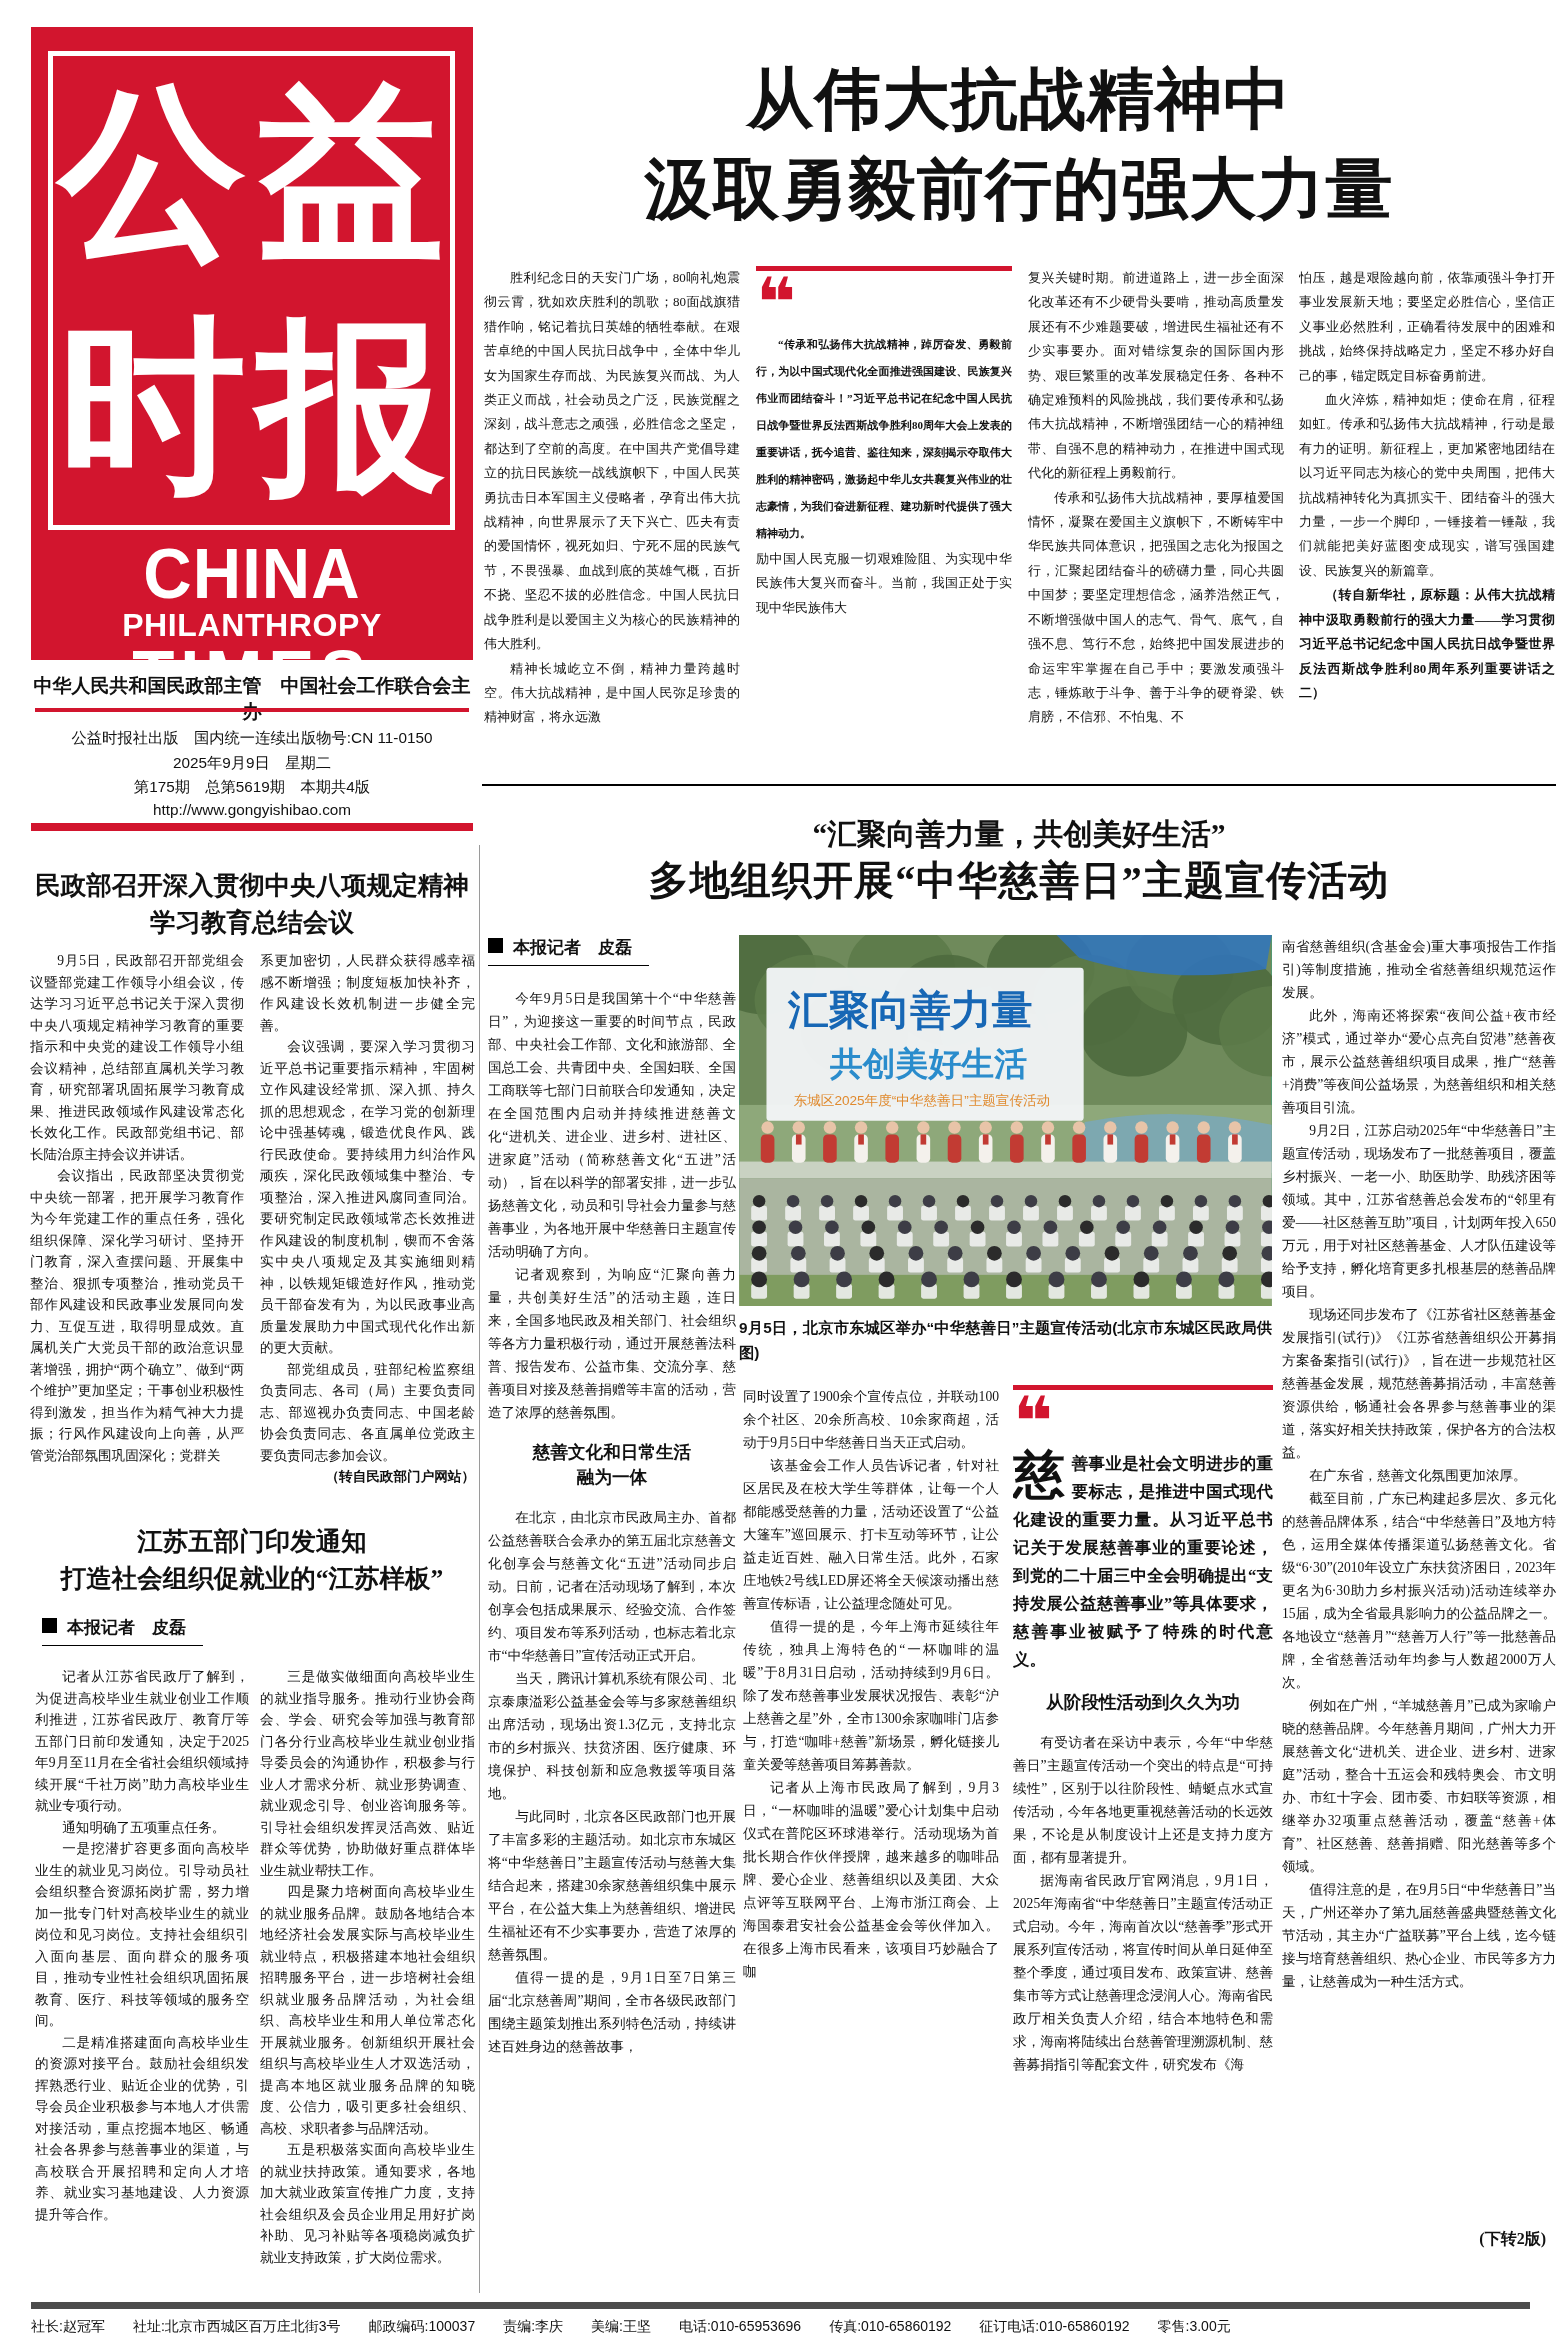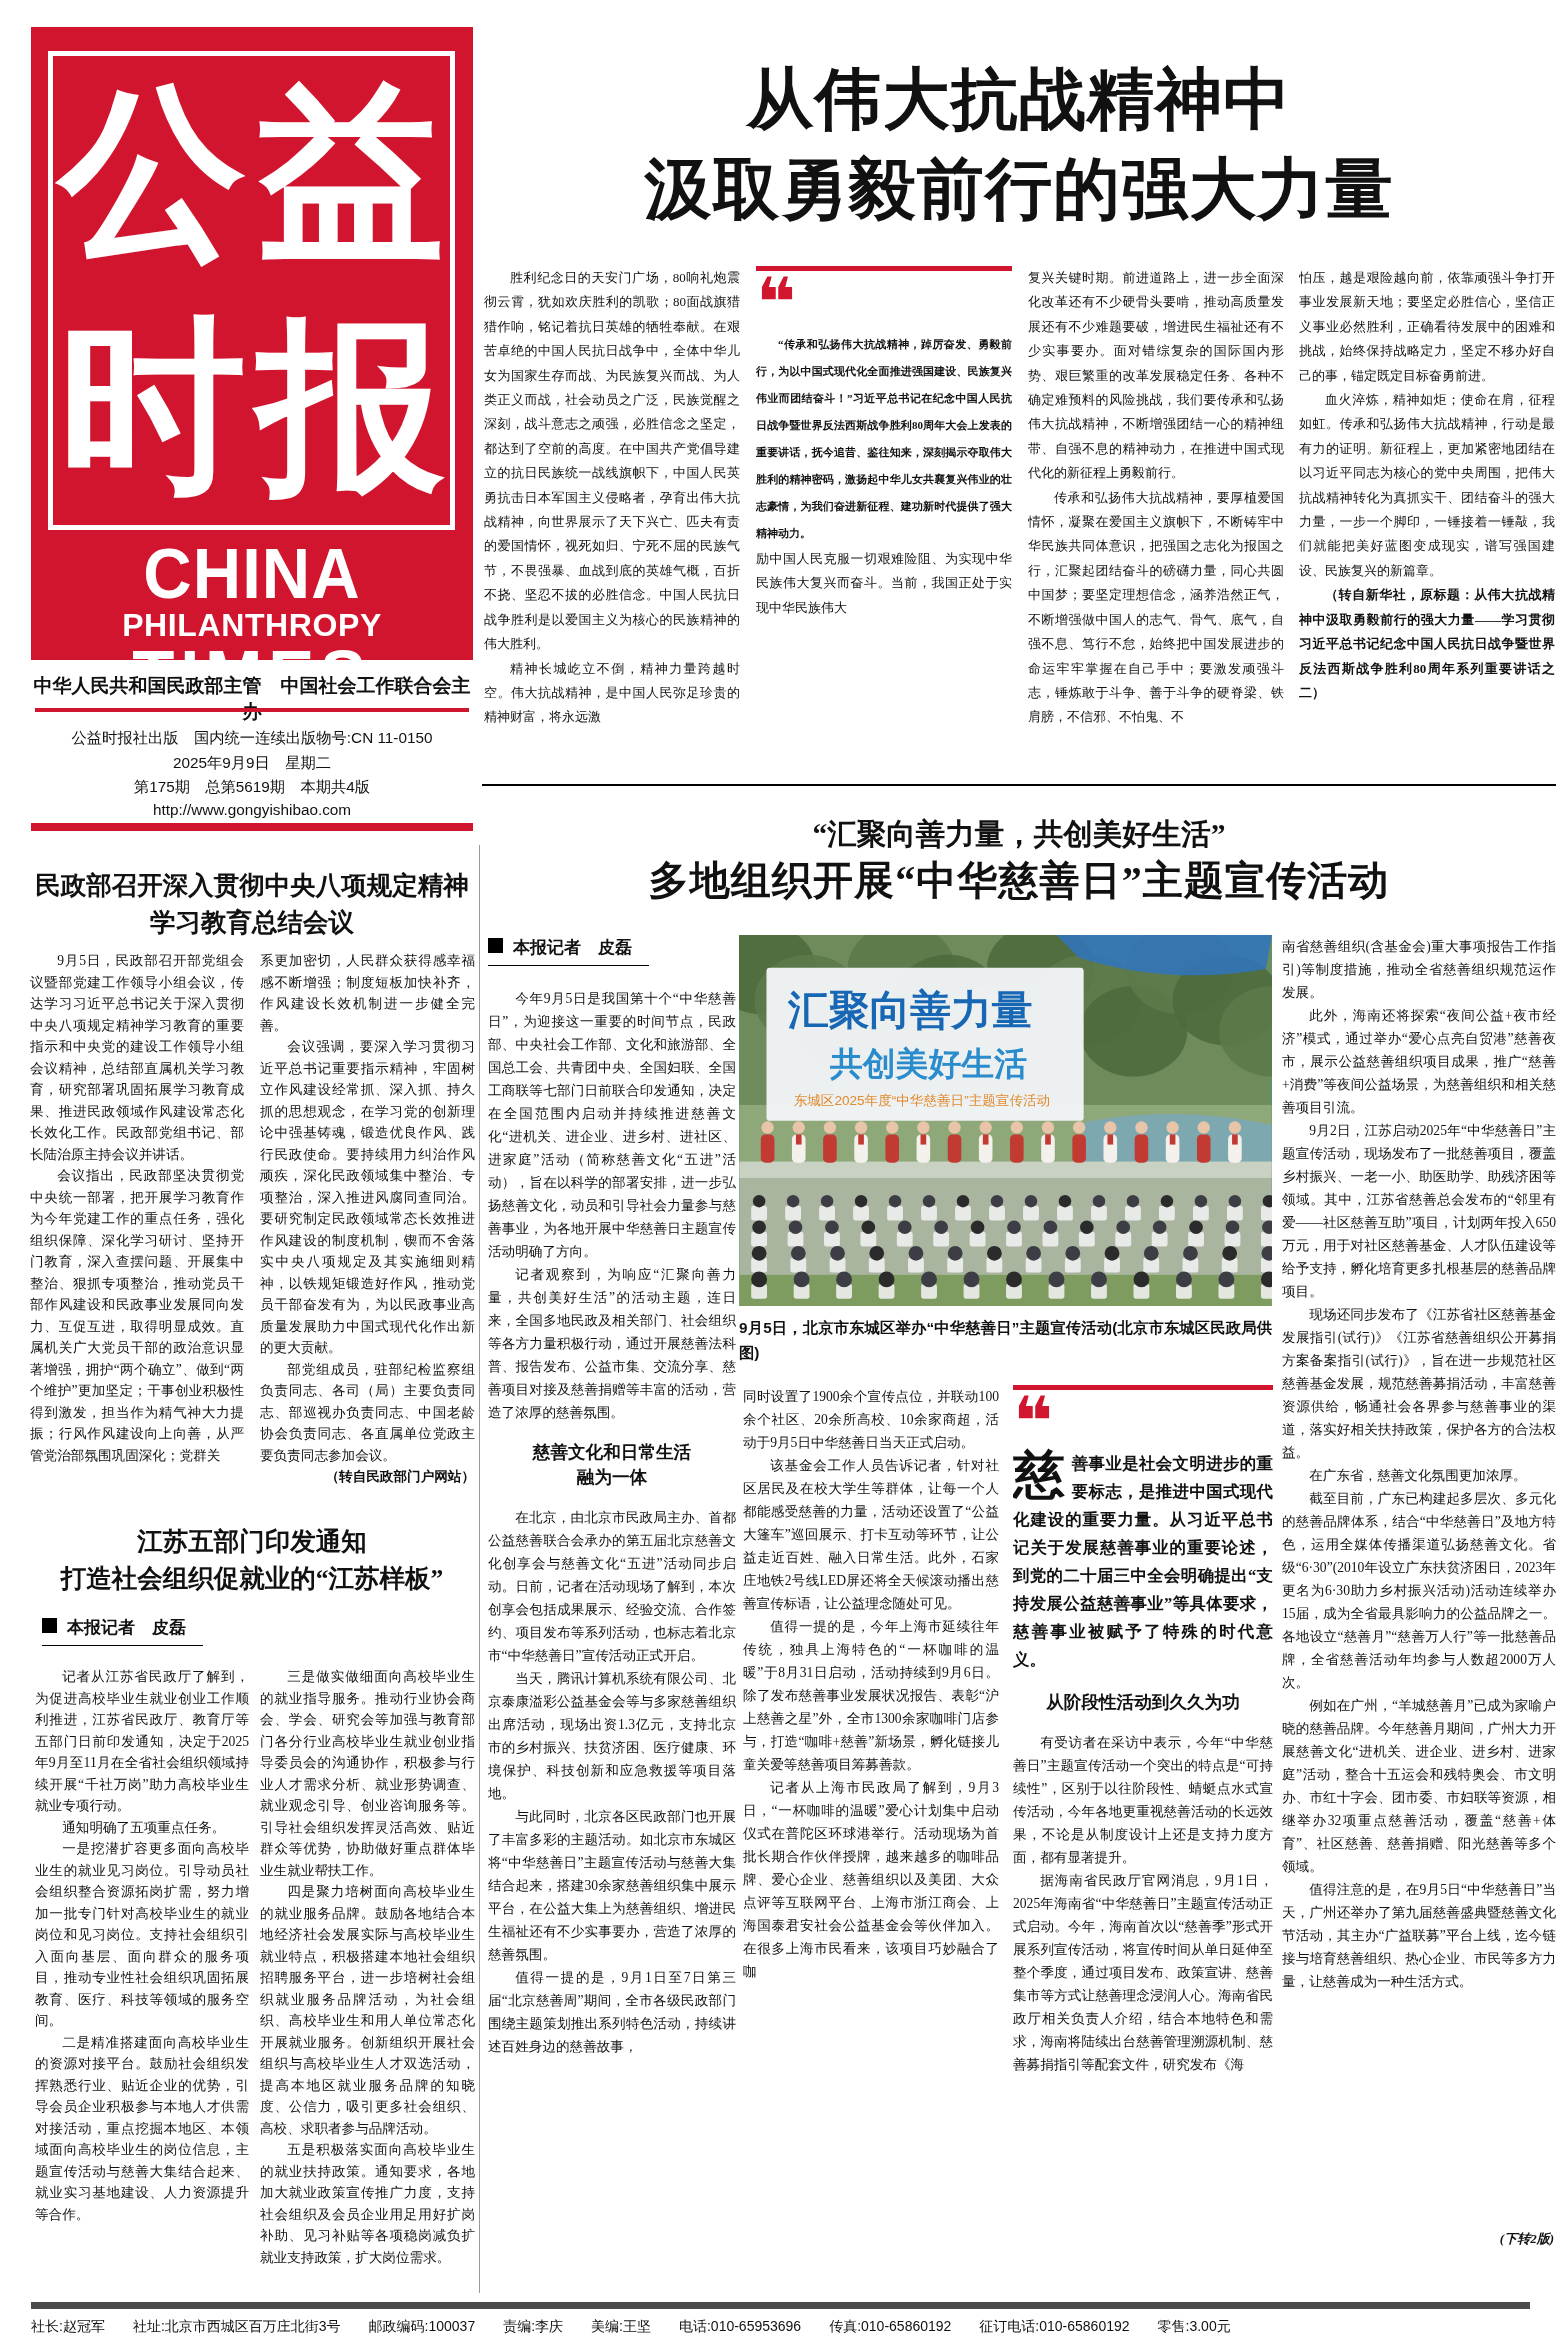--- a/index.html
+++ b/index.html
@@ -60,21 +60,21 @@
   .colC{left:1013px;top:1385px;width:260px;height:907px;}
   .colD{left:1282px;top:935px;width:274px;height:1315px;}
   .subhead{font-family:"Liberation Sans","DejaVu Sans",sans-serif;font-weight:bold;font-size:17.6px;
            text-align:center;text-indent:0 !important;margin:16px 0 !important;line-height:25px;}
   .photo{left:739px;top:935px;width:533px;height:371px;background:#14b8a6;}
   .caption{left:739px;top:1315px;width:533px;font-family:"Liberation Sans","DejaVu Sans",sans-serif;
            font-weight:bold;font-size:15.3px;line-height:25px;text-align:justify;}
   .caption span{text-indent:2em;display:block;text-indent:0;}
   .cq-text{font-weight:bold;font-size:16.4px;line-height:28px;text-align:justify;margin:2.3px 0 17px 0;}
   .dropcap{float:left;font-size:52px;line-height:49px;font-weight:bold;padding-right:6.8px;}
-  .jump{position:absolute;right:2px;bottom:0;font-weight:bold;font-size:13px;font-style:italic;}
+  .jump{position:absolute;right:10px;bottom:0;font-weight:bold;font-size:16px;}
 
   
   .moca-hl{left:31px;width:442px;text-align:center;font-weight:bold;font-size:25.5px;line-height:34px;}
   .moca-hl1{top:869px;} .moca-hl2{top:906px;}
   .leftcol{overflow:hidden;font-size:13.6px;line-height:21.5px;text-align:justify;}
   .leftcol p{margin:0;text-indent:2em;}
   .leftcol p.cont{text-indent:0;}
   .moca1{left:30px;top:950px;width:214px;height:535px;}
   .moca2{left:260px;top:950px;width:215px;height:535px;}
   .attr-right{font-weight:bold;text-align:right;}
@@ -161,21 +161,21 @@
 
   <div class="abs moca-hl js-hl1" data-name="jiangsu-headline-line1">江苏五部门印发通知</div>
   <div class="abs moca-hl js-hl2" data-name="jiangsu-headline-line2">打造社会组织促就业的“江苏样板”</div>
   <div class="abs js-byline" data-name="jiangsu-byline">
     <span class="byline"><span class="sq" data-name="byline-square-icon"></span><span data-name="jiangsu-byline-text">本报记者　皮磊</span></span>
   </div>
   <div class="abs leftcol js1" data-name="jiangsu-column-1">
     <p data-name="jiangsu-paragraph">记者从江苏省民政厅了解到，为促进高校毕业生就业创业工作顺利推进，江苏省民政厅、教育厅等五部门日前印发通知，决定于2025年9月至11月在全省社会组织领域持续开展“千社万岗”助力高校毕业生就业专项行动。</p>
     <p data-name="jiangsu-paragraph">通知明确了五项重点任务。</p>
     <p data-name="jiangsu-paragraph">一是挖潜扩容更多面向高校毕业生的就业见习岗位。引导动员社会组织整合资源拓岗扩需，努力增加一批专门针对高校毕业生的就业岗位和见习岗位。支持社会组织引入面向基层、面向群众的服务项目，推动专业性社会组织巩固拓展教育、医疗、科技等领域的服务空间。</p>
-    <p data-name="jiangsu-paragraph">二是精准搭建面向高校毕业生的资源对接平台。鼓励社会组织发挥熟悉行业、贴近企业的优势，引导会员企业积极参与本地人才供需对接活动，重点挖掘本地区、本领域面向高校毕业生的岗位信息，主题宣传活动与慈善大集结合起来、就业实习基地建设、人力资源提升等合作。</p>
+    <p data-name="jiangsu-paragraph">二是精准搭建面向高校毕业生的资源对接平台。鼓励社会组织发挥熟悉行业、贴近企业的优势，引导会员企业积极参与本地人才供需对接活动，重点挖掘本地区、畅通社会各界参与慈善事业的渠道，与高校联合开展招聘和定向人才培养、就业实习基地建设、人力资源提升等合作。</p>
   </div>
   <div class="abs leftcol js2" data-name="jiangsu-column-2">
     <p data-name="jiangsu-paragraph">三是做实做细面向高校毕业生的就业指导服务。推动行业协会商会、学会、研究会等加强与教育部门各分行业高校毕业生就业创业指导委员会的沟通协作，积极参与行业人才需求分析、就业形势调查、就业观念引导、创业咨询服务等。引导社会组织发挥灵活高效、贴近群众等优势，协助做好重点群体毕业生就业帮扶工作。</p>
     <p data-name="jiangsu-paragraph">四是聚力培树面向高校毕业生的就业服务品牌。鼓励各地结合本地经济社会发展实际与高校毕业生就业特点，积极搭建本地社会组织招聘服务平台，进一步培树社会组织就业服务品牌活动，为社会组织、高校毕业生和用人单位常态化开展就业服务。创新组织开展社会组织与高校毕业生人才双选活动，提高本地区就业服务品牌的知晓度、公信力，吸引更多社会组织、高校、求职者参与品牌活动。</p>
     <p data-name="jiangsu-paragraph">五是积极落实面向高校毕业生的就业扶持政策。通知要求，各地加大就业政策宣传推广力度，支持社会组织及会员企业用足用好扩岗补助、见习补贴等各项稳岗减负扩就业支持政策，扩大岗位需求。</p>
   </div>
 
   <div class="abs kicker" data-name="charity-kicker">“汇聚向善力量，共创美好生活”</div>
   <div class="abs mid-hl" data-name="charity-headline">多地组织开展“中华慈善日”主题宣传活动</div>
 

